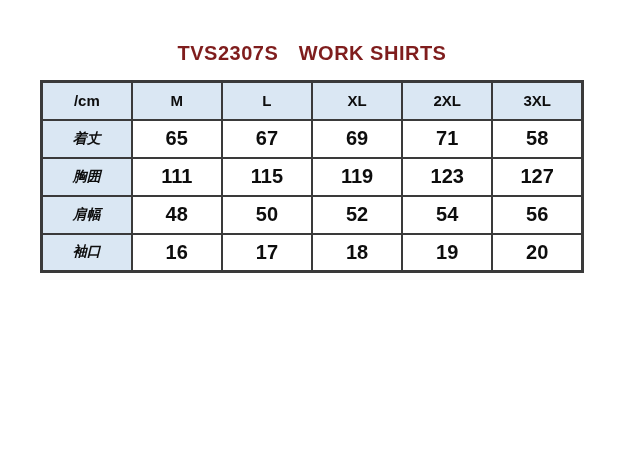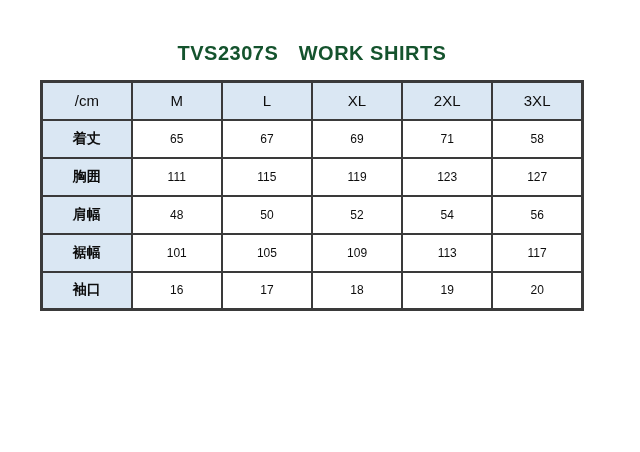--- a/index.html
+++ b/index.html
@@ -16,21 +16,21 @@
     height: 452px;
     overflow: hidden;
   }
   .title {
     margin: 42px 0 0 40px;
     width: 544px;
     text-align: center;
     font-size: 20px;
     line-height: 1.15;
     font-weight: 700;
-    color: #14532d;
+    color: #7f1d1d;
     letter-spacing: 0.5px;
     white-space: pre;
   }
   table.size-table {
     margin: 15px 0 0 40px;
     width: 544px;
     border-collapse: collapse;
     table-layout: fixed;
     border: 3px solid #3a3a3a;
   }
@@ -38,31 +38,32 @@
     border: 2px solid #3a3a3a;
     height: 38px;
     padding: 0;
     text-align: center;
     vertical-align: middle;
     color: #0d0d0d;
   }
   .size-table thead th {
     background: #dae7f3;
     font-size: 15px;
-    font-weight: 400;
+    font-weight: 700;
   }
   .size-table tbody th {
     background: #dae7f3;
     font-size: 14px;
     font-weight: 700;
+    font-style: italic;
   }
   .size-table tbody td {
     background: #ffffff;
-    font-size: 12px;
-    font-weight: 400;
+    font-size: 20px;
+    font-weight: 700;
   }
 </style>
 </head>
 <body>
 
 <div class="page">
 
   <div class="title">TVS2307S　WORK SHIRTS</div>
 
   <table class="size-table">
@@ -95,28 +96,20 @@
       </tr>
       <tr>
         <th>肩幅</th>
         <td>48</td>
         <td>50</td>
         <td>52</td>
         <td>54</td>
         <td>56</td>
       </tr>
       <tr>
-        <th>裾幅</th>
-        <td>101</td>
-        <td>105</td>
-        <td>109</td>
-        <td>113</td>
-        <td>117</td>
-      </tr>
-      <tr>
         <th>袖口</th>
         <td>16</td>
         <td>17</td>
         <td>18</td>
         <td>19</td>
         <td>20</td>
       </tr>
     </tbody>
   </table>
 

